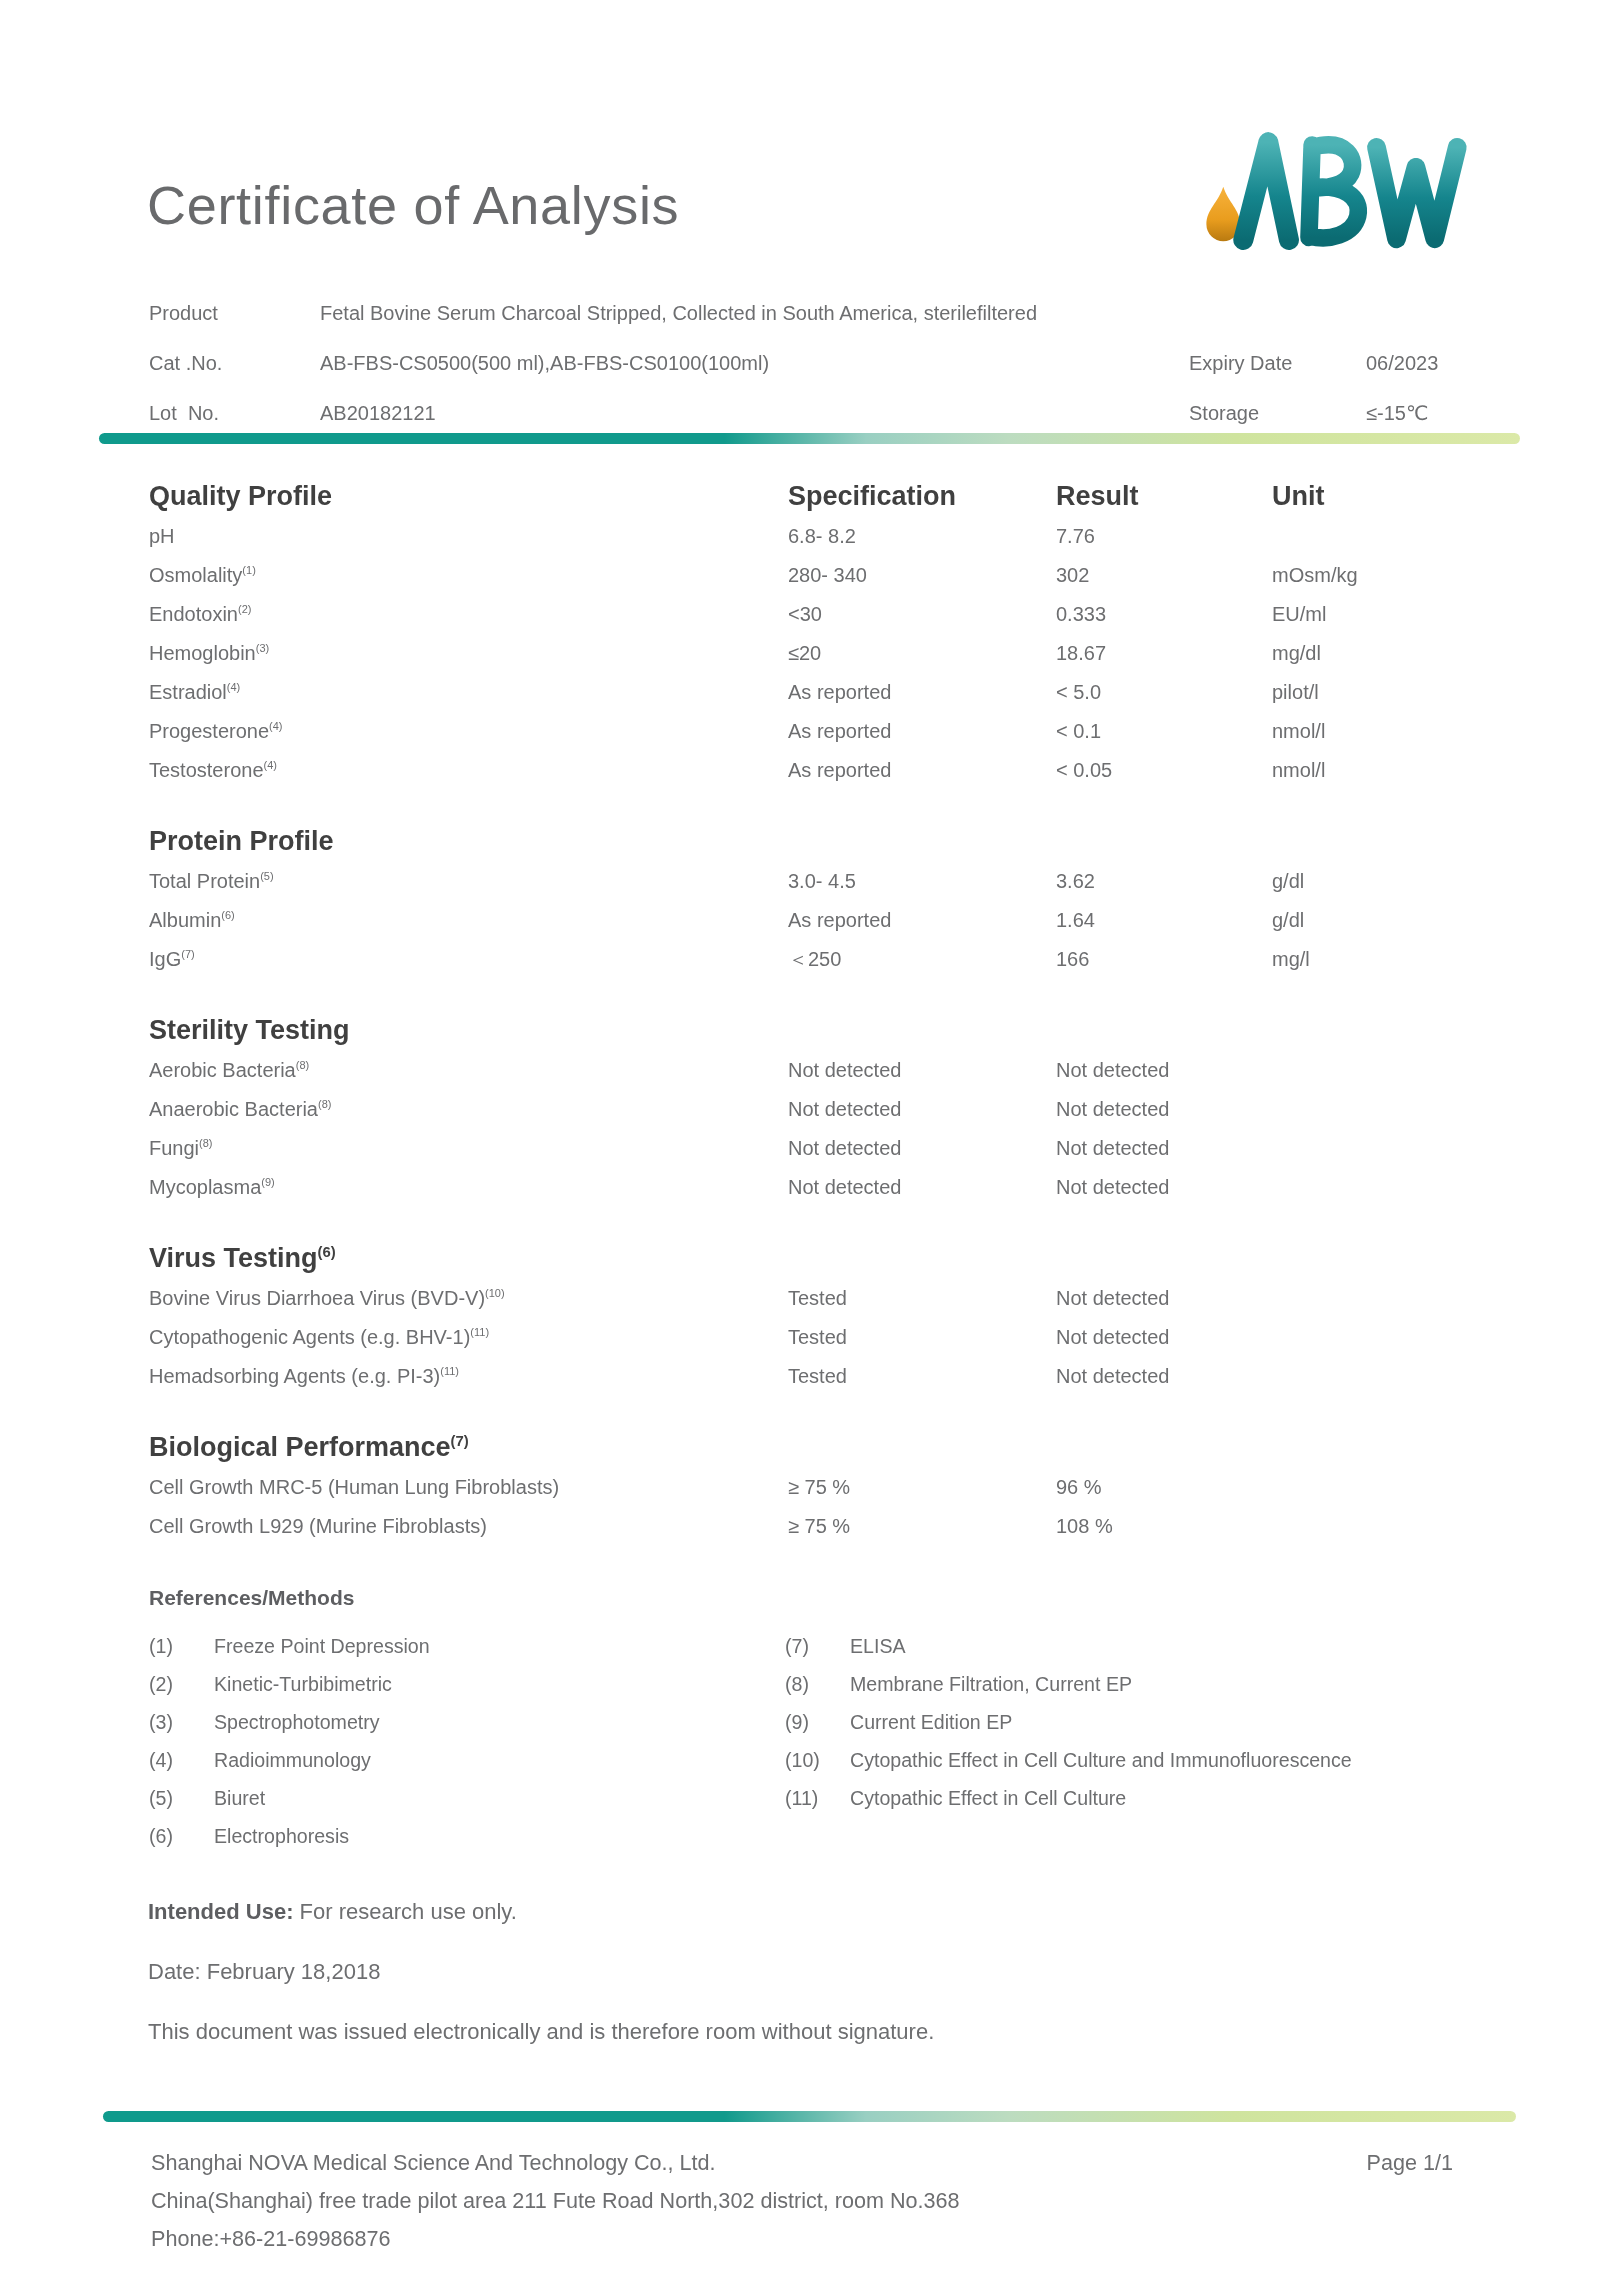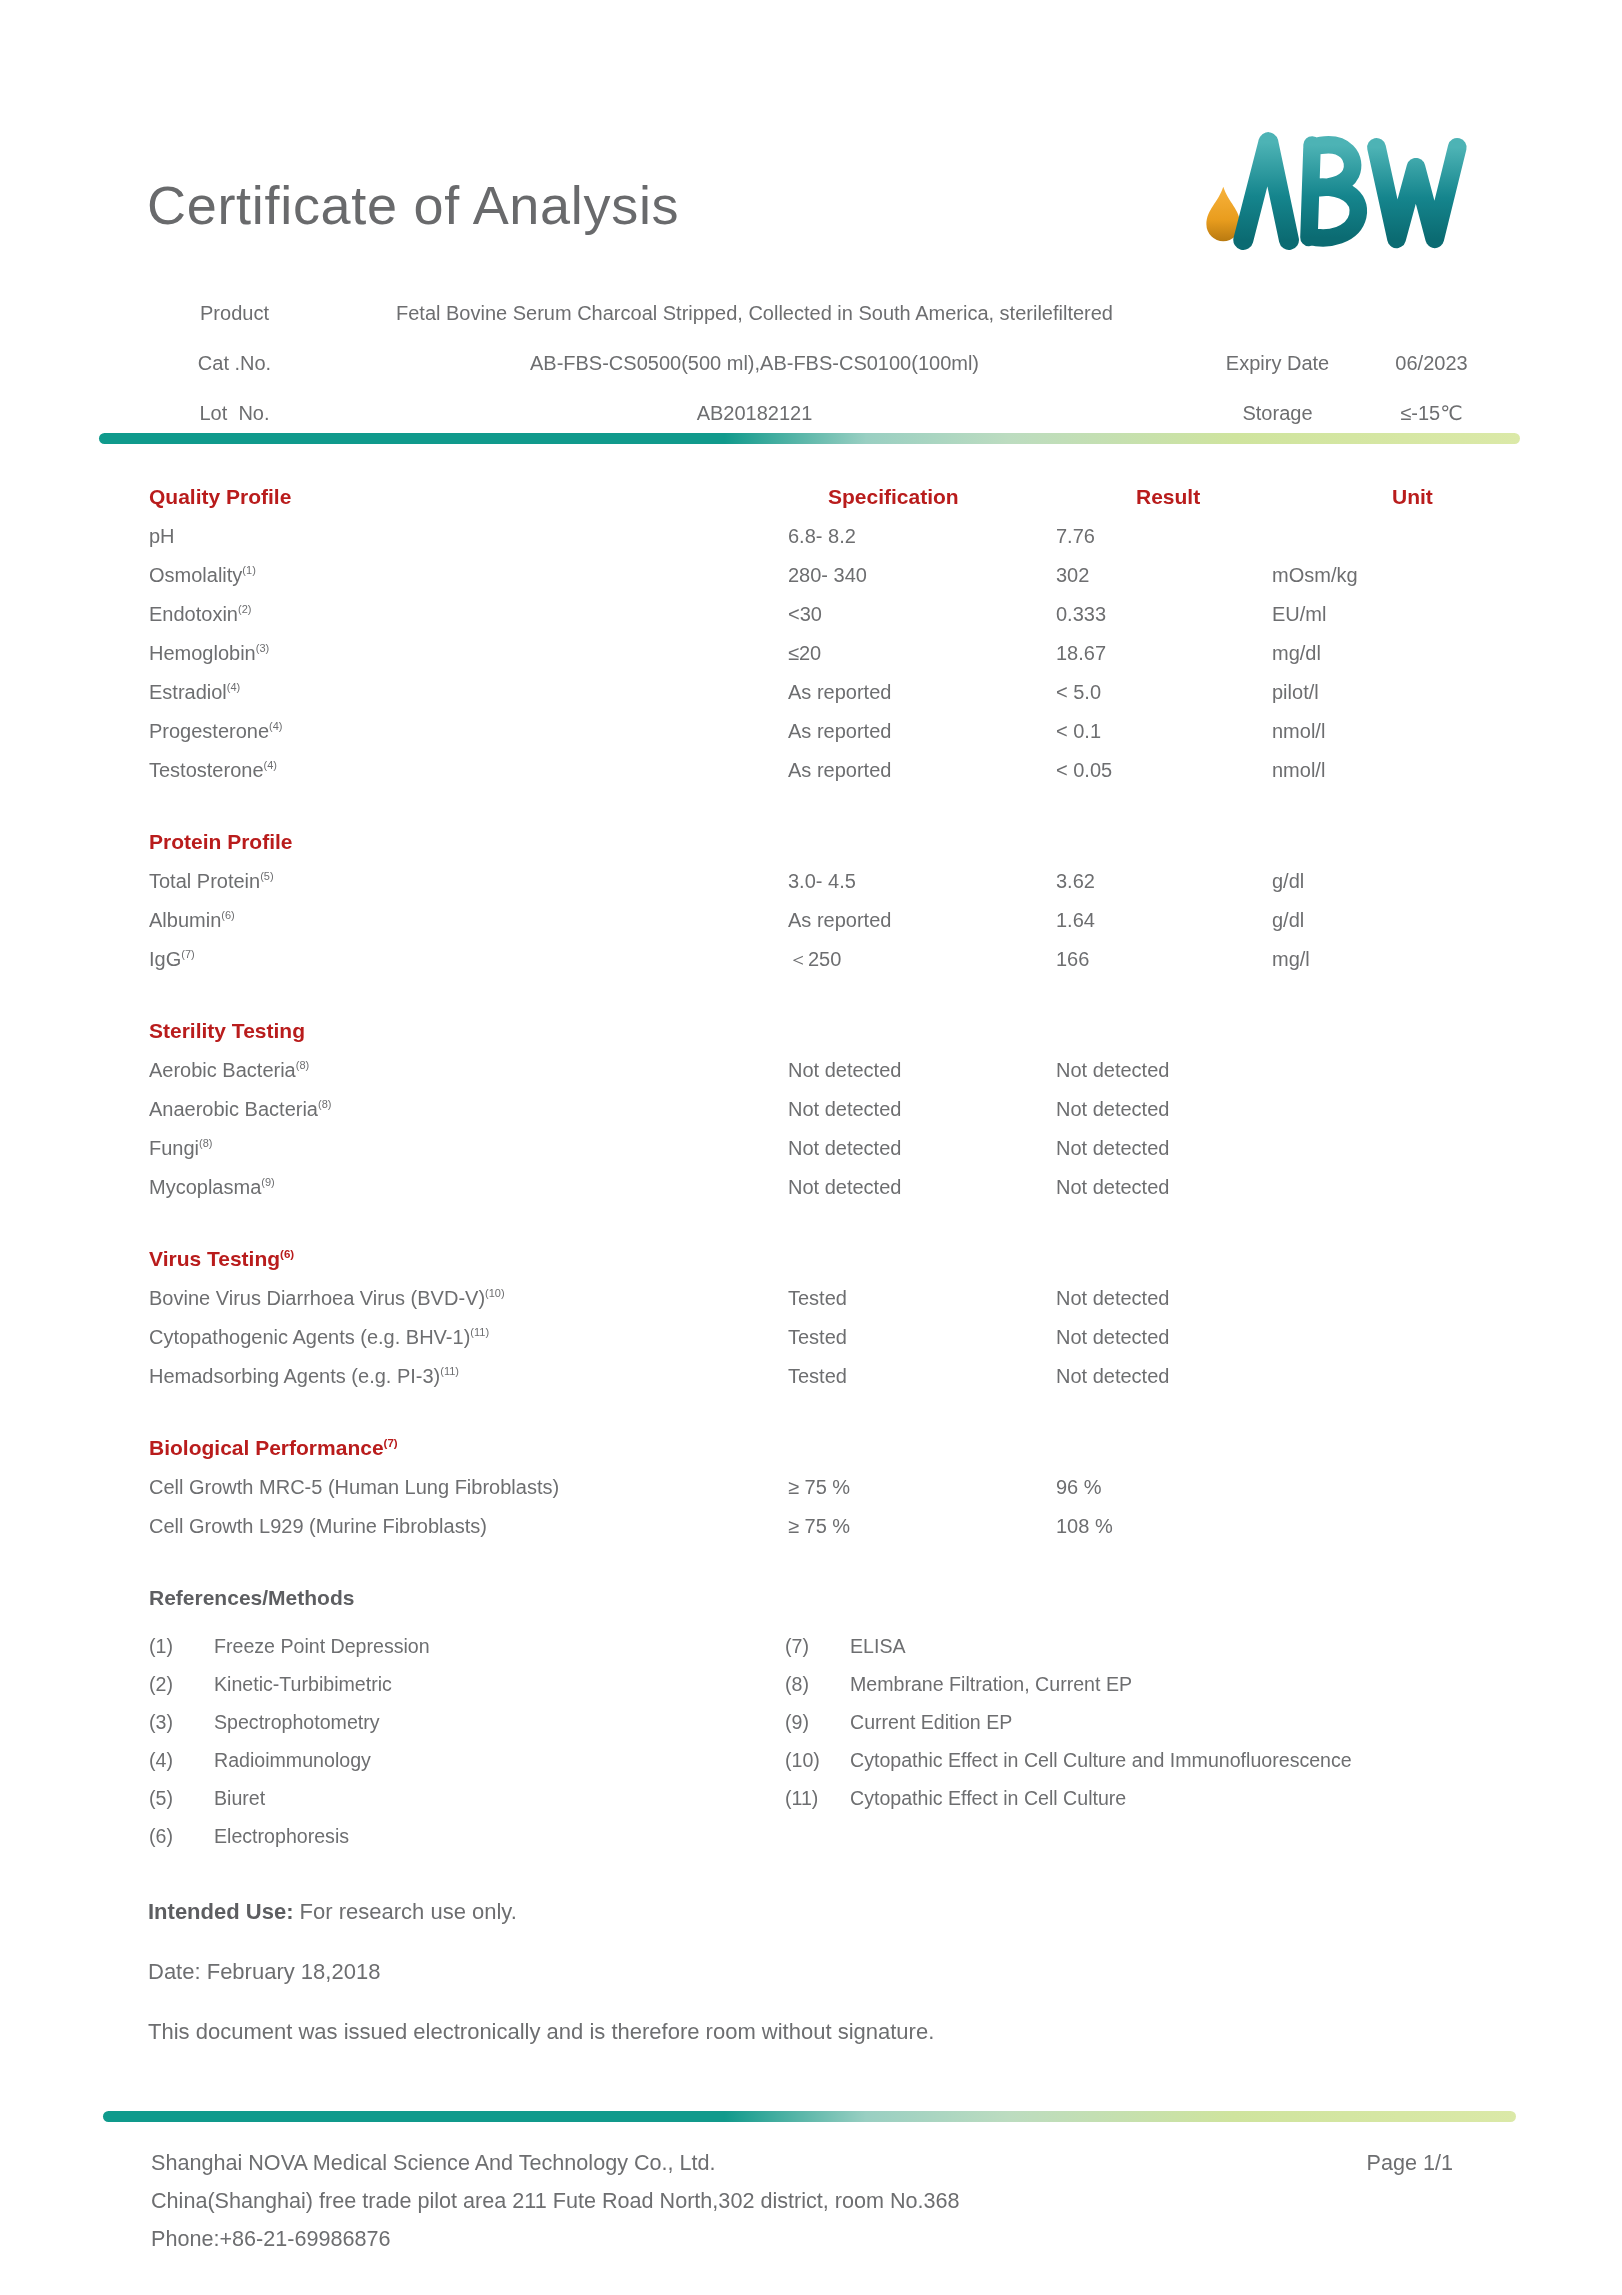--- a/index.html
+++ b/index.html
@@ -27,21 +27,20 @@
   
   .meta {
     position: absolute; left: 149px; top: 288px; width: 1348px;
     font-size: 20px;
   }
   .meta-row {
     display: grid;
     grid-template-columns: 171px 869px 177px auto;
     height: 50px;
     align-items: center;
-    text-align: center;
   }
   .meta-label { white-space: pre; }
   
   .divider {
     position: absolute;
     height: 10.5px; border-radius: 5.9px;
     background: linear-gradient(90deg,
       #0f9a8c 0%, #119a8c 44%, #99cfc2 54%,
       #bcdcc0 64%, #cfe49e 80%, #dbe9a8 100%);
   }
@@ -54,23 +53,22 @@
   }
   .t-row {
     display: grid;
     grid-template-columns: 639px 268px 216px auto;
     height: 39px;
     align-items: center;
   }
   .t-head {
     height: 41px;
     font-weight: 700;
-    font-size: 21px;
-    color: #b91c1c;
-    gap: 40px;
+    font-size: 27px;
+    color: #404040;
   }
   .t-head:first-child { margin-top: 0; }
   .main > .t-head { margin-top: 31px; }
   .main > .t-head:first-child { margin-top: 0; }
   sup {
     font-size: 0.55em;
     vertical-align: super;
     letter-spacing: 0;
   }
   

